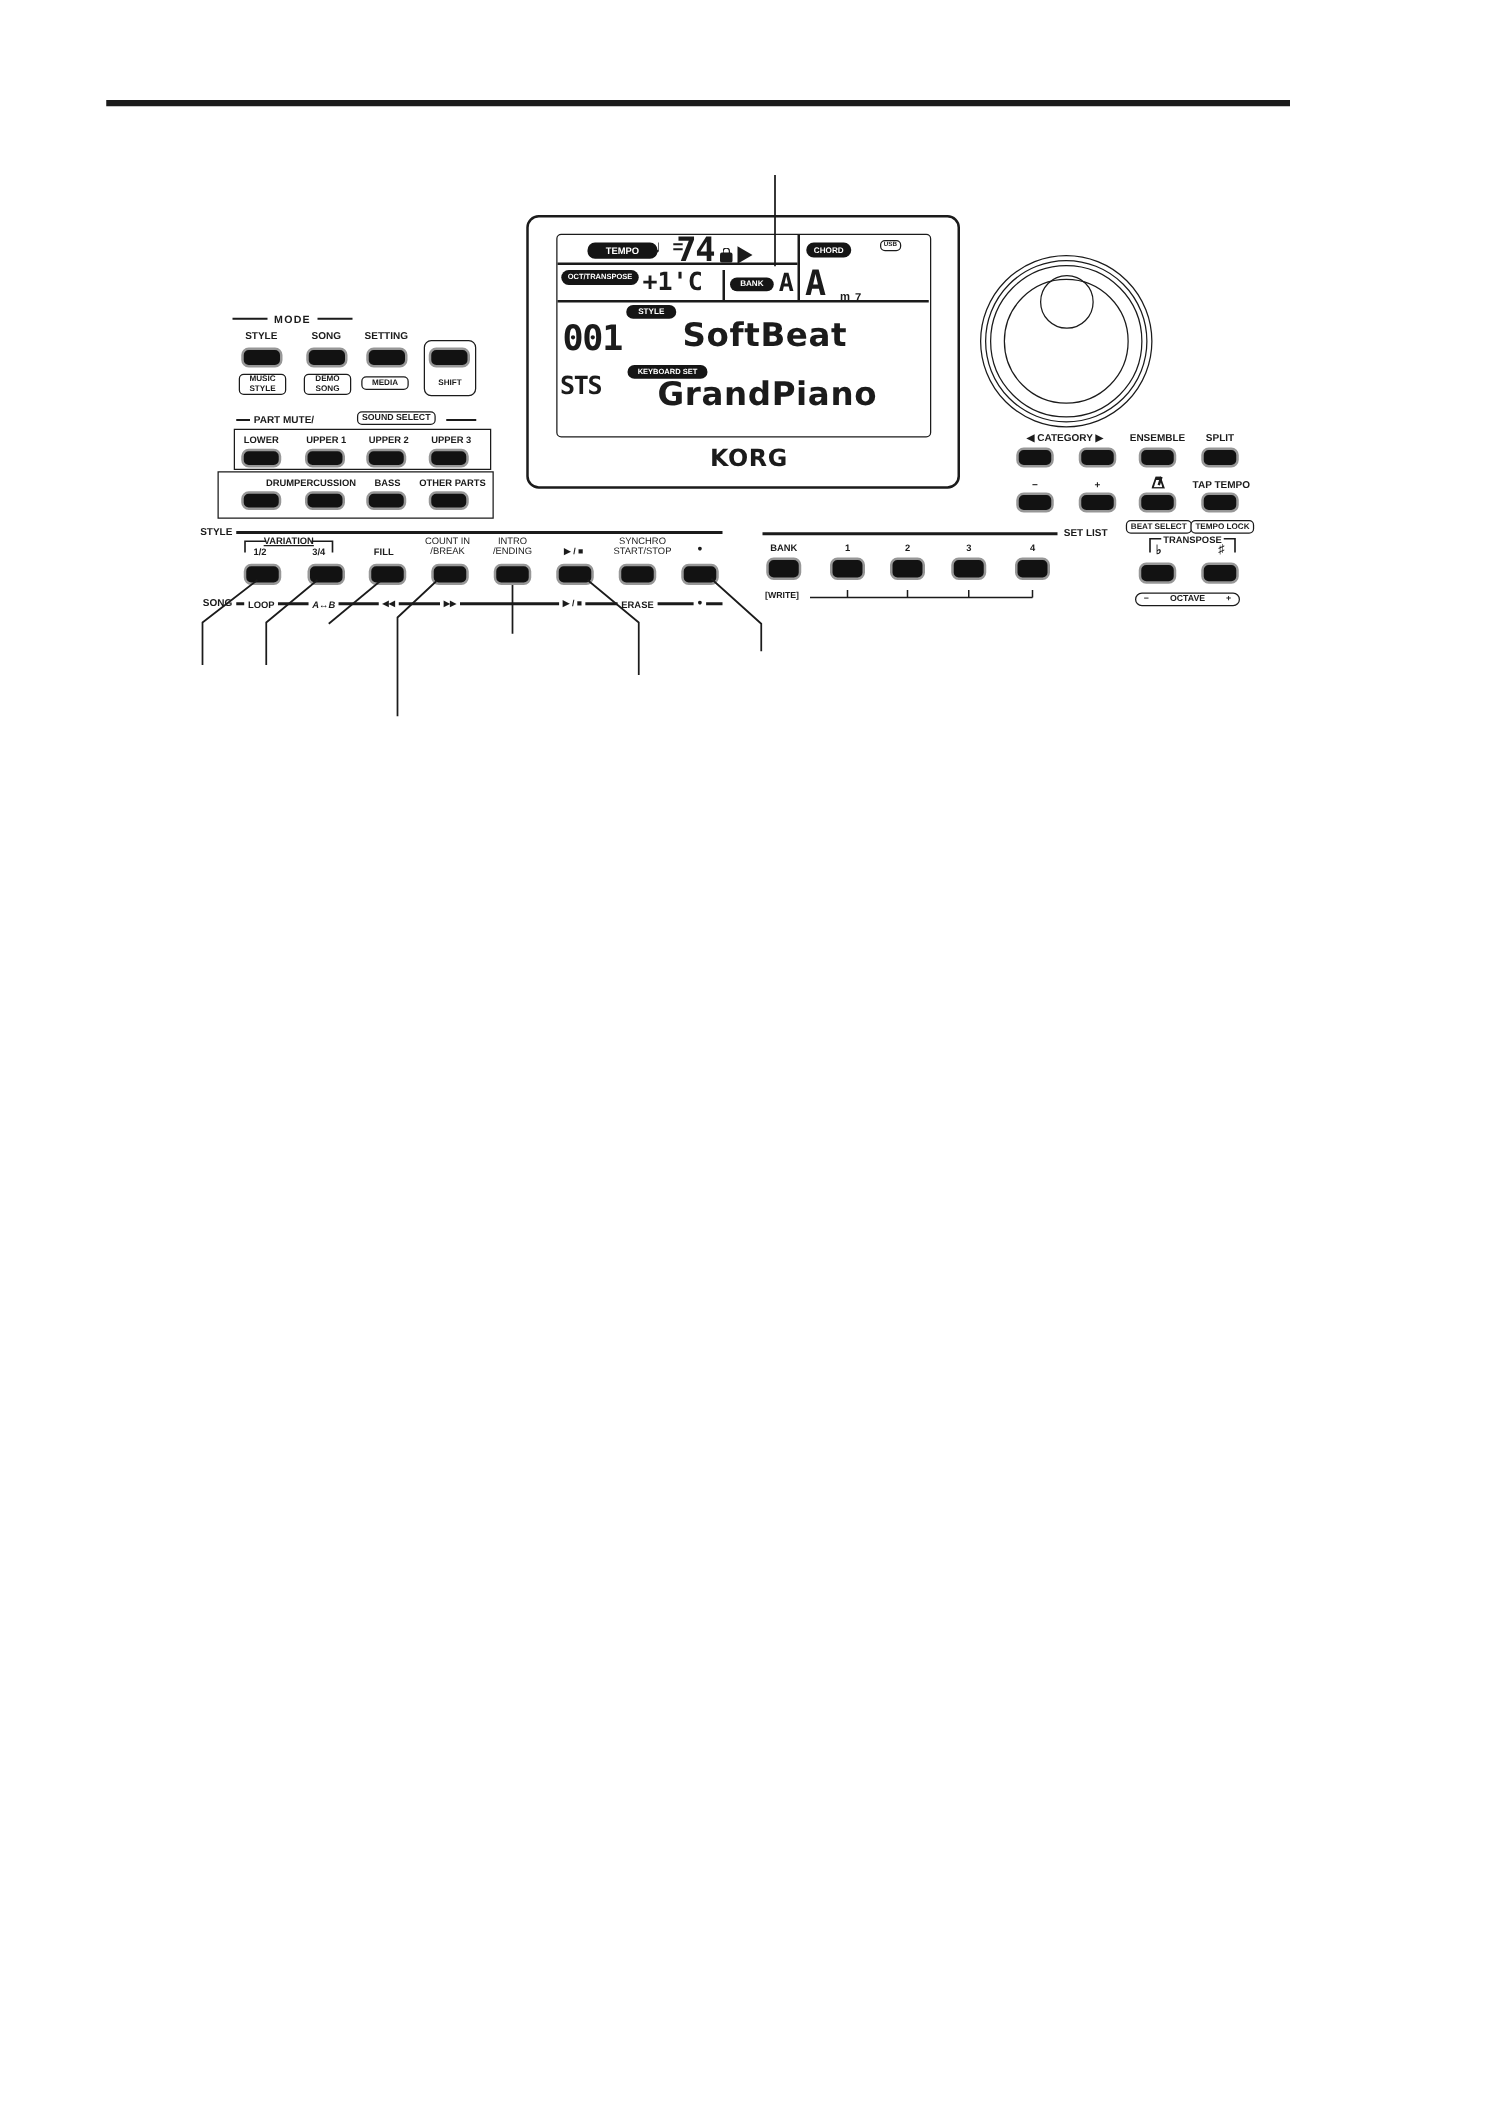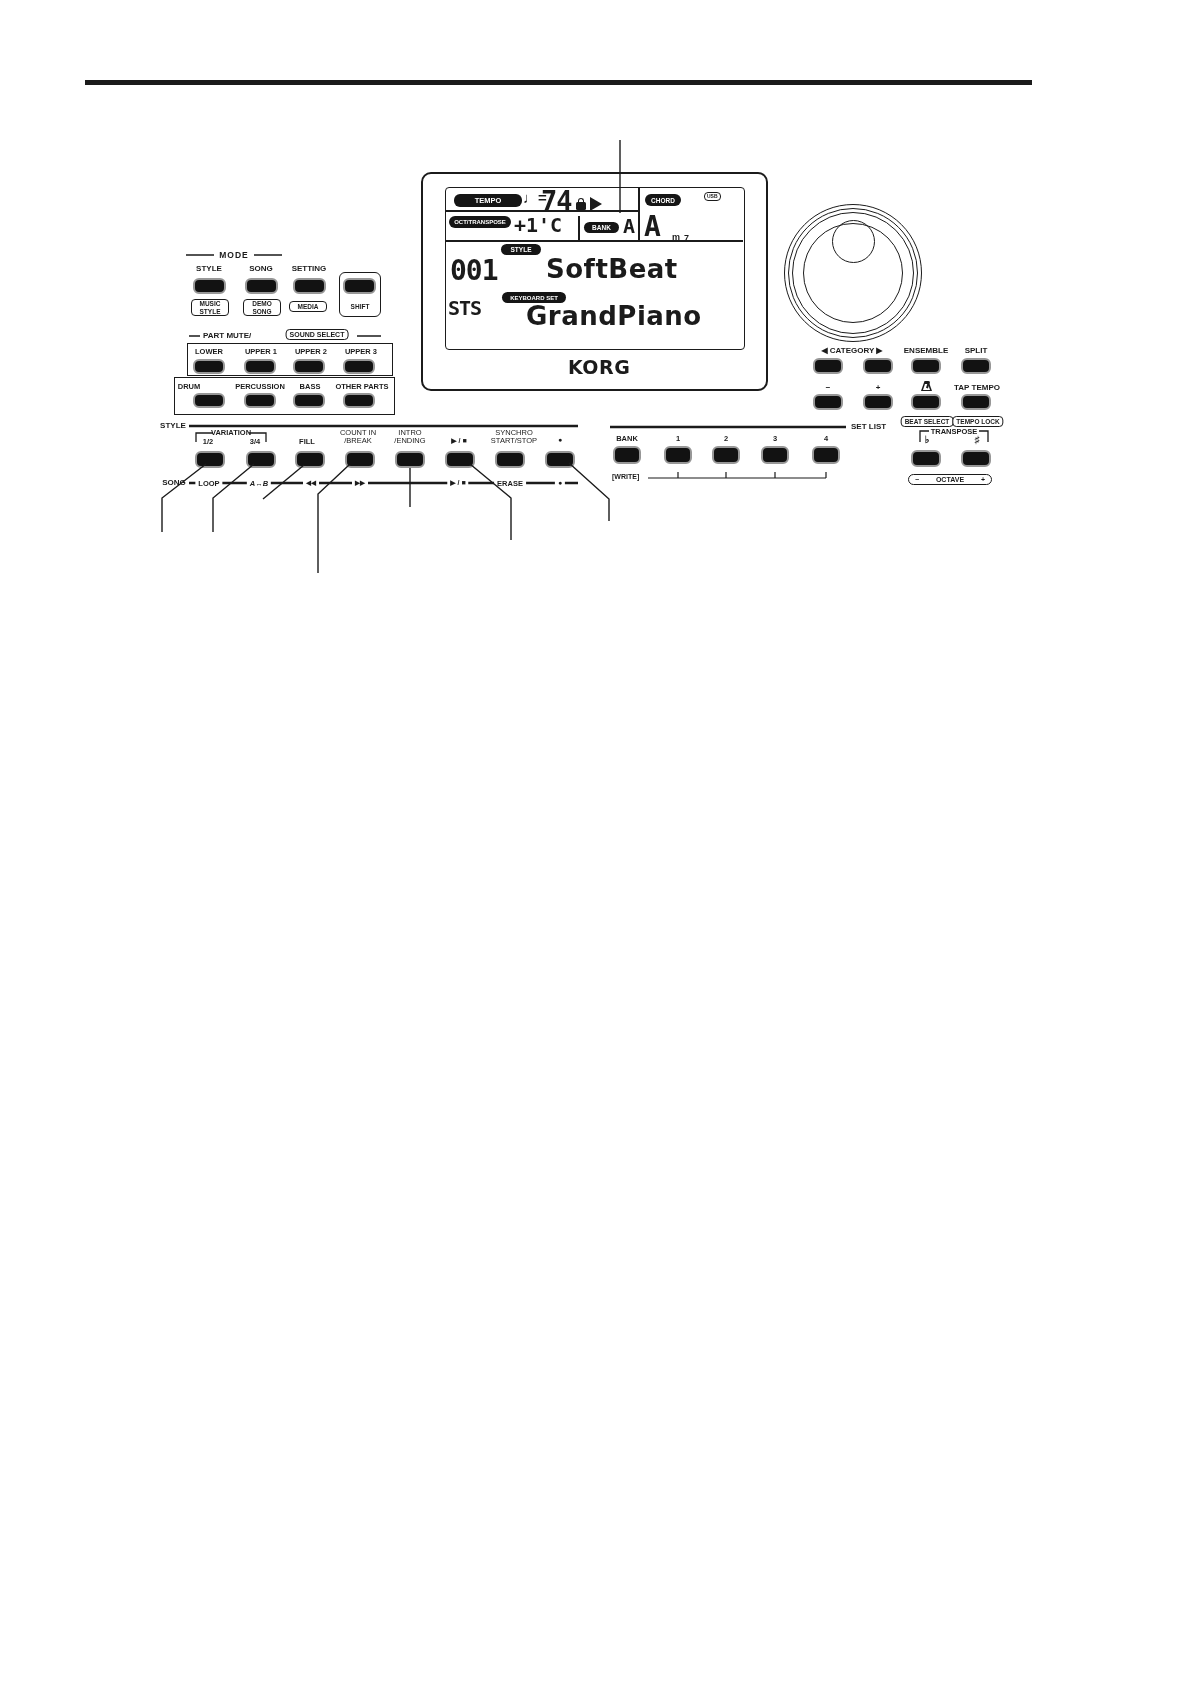--- a/index.html
+++ b/index.html
@@ -64,21 +64,21 @@
     <path d="M196,442 V433 H213 M249,433 H266 V442" stroke-width="1.3"></path>
     <path d="M189,483 H578" stroke-width="2.4"></path>
     <path d="M610,427 H846" stroke-width="2.4"></path>
     <path d="M648,478 H826 M678,478 V472 M726,478 V472 M775,478 V472 M826,478 V472" stroke-width="1.2"></path>
     <path d="M920,442 V431 H929 M979,431 H988 V442" stroke-width="1.3"></path>
   </g>
 </svg>
 
 <div class="disp-outer">
   <div class="lcd">
-    <div class="pill" style="left:8px;top:6px;width:68px;height:13px;font-size:7.5px;">TEMPO</div>
+    <div class="pill" style="left:24px;top:6px;width:56px;height:13px;font-size:7.5px;">TEMPO</div>
     <div class="abs" style="left:77px;top:1px;font-size:15px;font-weight:bold;">♩=</div>
     <div class="seg" style="left:95px;top:-3px;font-size:27px;letter-spacing:-1px;">74</div>
     <span class="lock" style="left:130px;top:14px;"></span>
     <span class="play" style="left:144px;top:9px;"></span>
     <div class="lcdline" style="left:0;top:22px;width:192px;height:1.5px;"></div>
     <div class="lcdline" style="left:192px;top:0;width:1.5px;height:53px;"></div>
     <div class="pill" style="left:199px;top:6px;width:36px;height:12px;font-size:6.5px;">CHORD</div>
     <span class="usb" style="left:258px;top:4px;">USB</span>
     <div class="seg" style="left:198px;top:22px;font-size:28px;">A</div>
     <div class="abs" style="left:226px;top:44px;font-size:9px;font-weight:bold;">m</div>
@@ -126,31 +126,31 @@
 <div class="groupbox" style="left:187px;top:343px;width:206px;height:33px;"></div>
 <div class="groupbox" style="left:174px;top:377px;width:221px;height:38px;"></div>
 <div class="cl" style="left:209px;top:347px;font-size:7.5px;">LOWER</div>
 <div class="cl" style="left:261px;top:347px;font-size:7.5px;">UPPER 1</div>
 <div class="cl" style="left:311px;top:347px;font-size:7.5px;">UPPER 2</div>
 <div class="cl" style="left:361px;top:347px;font-size:7.5px;">UPPER 3</div>
 <div class="btn" style="left:193px;top:359px;width:32px;height:15px;"></div>
 <div class="btn" style="left:244px;top:359px;width:32px;height:15px;"></div>
 <div class="btn" style="left:293px;top:359px;width:32px;height:15px;"></div>
 <div class="btn" style="left:343px;top:359px;width:32px;height:15px;"></div>
-<div class="cl" style="left:189px;top:382px;font-size:7.5px;">DRUM</div>
+<div class="cl" style="left:224px;top:382px;font-size:7.5px;">DRUM</div>
 <div class="cl" style="left:260px;top:382px;font-size:7.5px;">PERCUSSION</div>
 <div class="cl" style="left:310px;top:382px;font-size:7.5px;">BASS</div>
 <div class="cl" style="left:362px;top:382px;font-size:7.5px;">OTHER PARTS</div>
 <div class="btn" style="left:193px;top:393px;width:32px;height:15px;"></div>
 <div class="btn" style="left:244px;top:393px;width:32px;height:15px;"></div>
 <div class="btn" style="left:293px;top:393px;width:32px;height:15px;"></div>
 <div class="btn" style="left:343px;top:393px;width:32px;height:15px;"></div>
 
 <div class="cl" style="left:173px;top:421px;">STYLE</div>
-<div class="cl" style="left:231px;top:428px;font-size:7.5px;">VARIATION</div>
+<div class="cl" style="left:231px;top:428px;font-size:7.5px;text-decoration:underline;">VARIATION</div>
 <div class="cl" style="left:208px;top:437px;font-size:7.5px;">1/2</div>
 <div class="cl" style="left:255px;top:437px;font-size:7.5px;">3/4</div>
 <div class="cl" style="left:307px;top:437px;font-size:7.5px;">FILL</div>
 <div class="cl2" style="left:358px;top:429px;">
   <span>COUNT IN</span>
     <span>/BREAK</span>
 </div>
 <div class="cl2" style="left:410px;top:429px;">
   <span>INTRO</span>
     <span>/ENDING</span>

